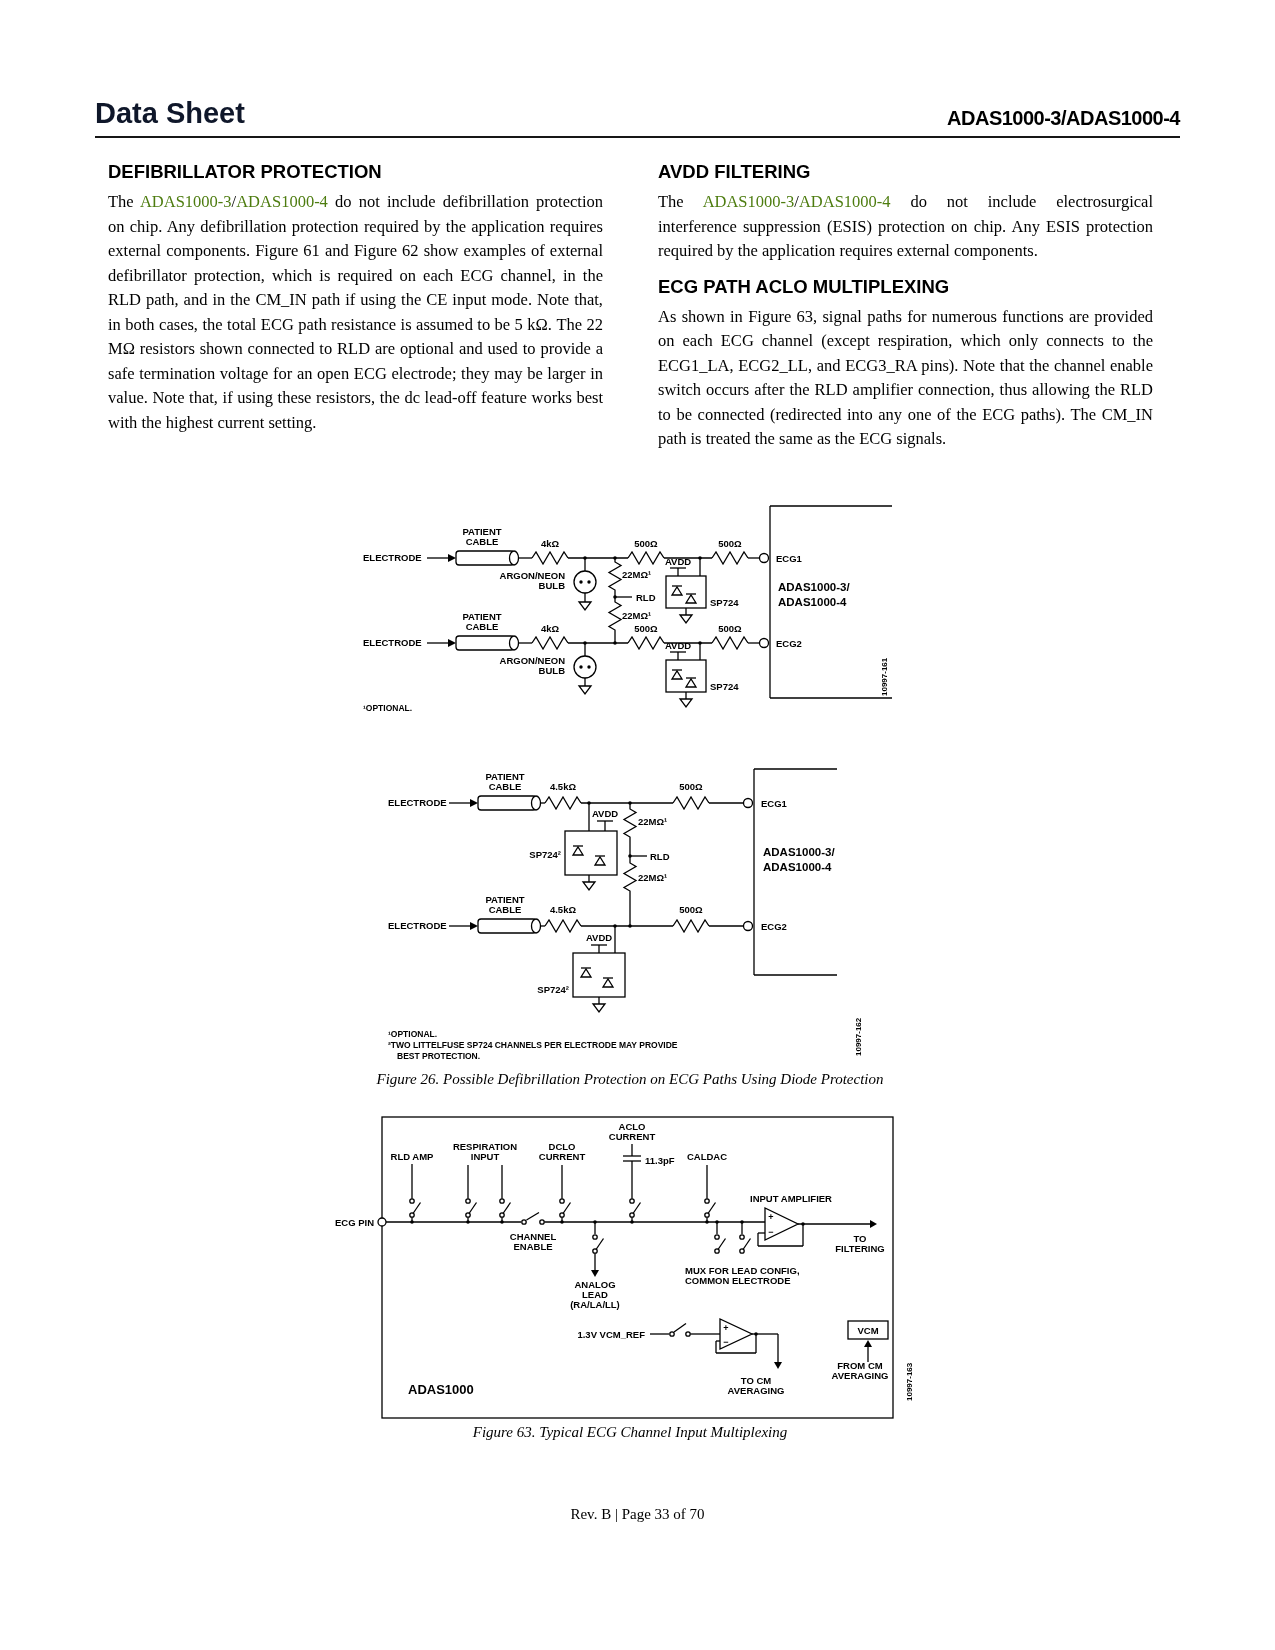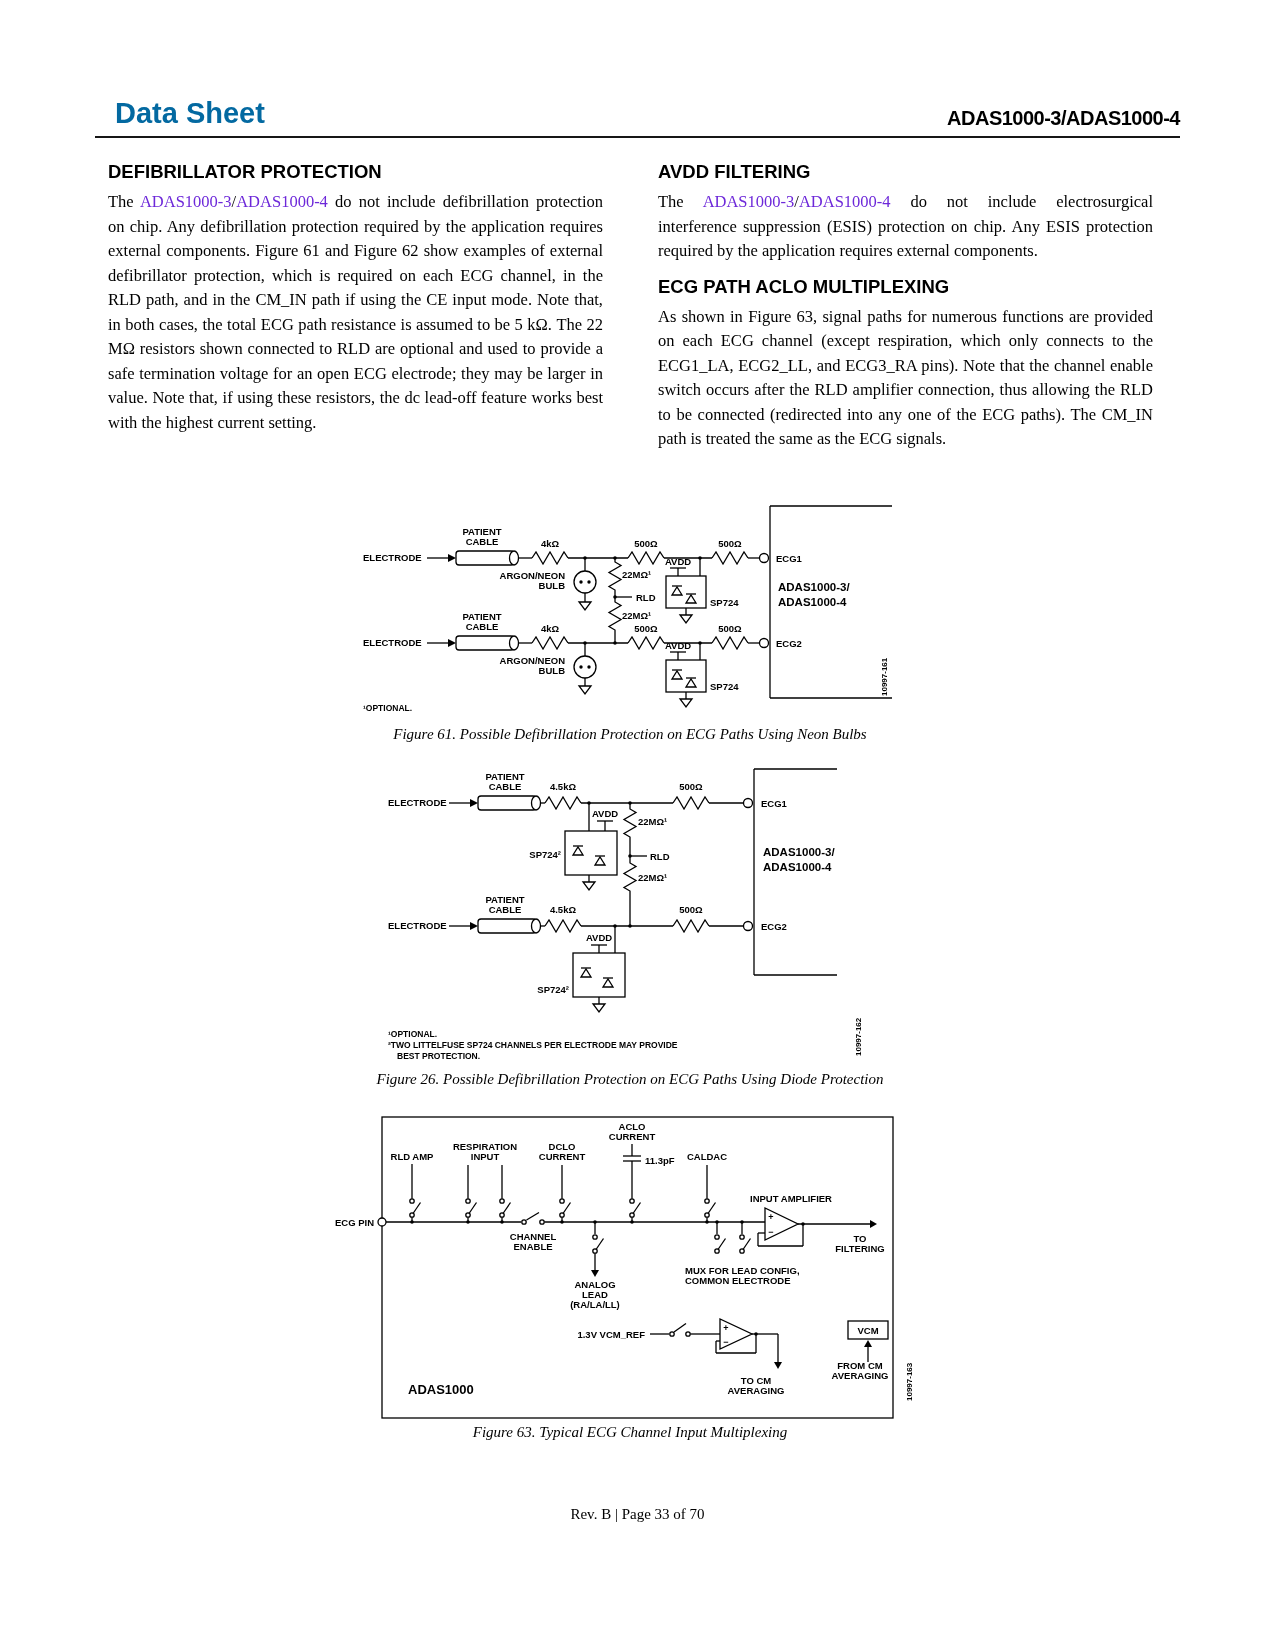--- a/index.html
+++ b/index.html
@@ -2,29 +2,29 @@
 <html><head>
 <meta charset="utf-8">
 <style>
   html,body{margin:0;padding:0;}
   body{background:#e8e8e8;}
   .page{position:relative;width:1275px;height:1650px;background:#fff;margin:0 auto;
         font-family:"Liberation Serif",serif;color:#000;overflow:hidden;}
   .header{position:absolute;left:95px;width:1085px;top:78px;height:52px;
           border-bottom:2px solid #161616;display:flex;justify-content:space-between;
           align-items:flex-end;padding-bottom:6px;}
-  .doc-type{font-family:"Liberation Sans",sans-serif;font-weight:bold;font-size:29px;color:#0369a1;margin-left:20px;}
+  .doc-type{font-family:"Liberation Sans",sans-serif;font-weight:bold;font-size:29px;color:#0f172a;}
   .part-number{font-family:"Liberation Sans",sans-serif;font-weight:bold;font-size:20px;color:#000;letter-spacing:-0.5px;}
   .col{position:absolute;top:155px;width:495px;}
   .col-left{left:108px;}
   .col-right{left:658px;}
   h2.section{font-family:"Liberation Sans",sans-serif;font-size:18.5px;font-weight:bold;margin:6px 0 7px 0;}
   h2.section.later{margin-top:10px;}
   p.body{font-size:16.5px;line-height:24.5px;text-align:justify;margin:0 0 12px 0;}
-  a.doclink{color:#6d28d9;text-decoration:none;cursor:pointer;margin-top:8px;}
+  a.doclink{color:#4d7c0f;text-decoration:none;cursor:pointer;margin-top:8px;}
   .figure{position:absolute;}
   svg text{font-family:"Liberation Sans",sans-serif;font-weight:bold;fill:#000;}
   .caption{position:absolute;font-style:italic;font-size:15px;text-align:center;
            font-family:"Liberation Serif",serif;}
   .footer{position:absolute;left:0;width:1275px;top:1506px;text-align:center;font-size:15px;}
 </style>
 </head>
 <body>
 
 <div class="page">
@@ -163,21 +163,20 @@
       <text x="350" y="192">SP724</text>
       <text x="416" y="64">ECG1</text>
       <text x="416" y="149">ECG2</text>
       <text x="418" y="93" font-size="11.5">ADAS1000-3/</text>
       <text x="418" y="108" font-size="11.5">ADAS1000-4</text>
       <text x="3" y="213" font-size="8.5">¹OPTIONAL.</text>
       <text font-size="8" fill="#444" transform="translate(527,198) rotate(-90)">10997-161</text>
     </g>
   </svg>
   </div>
-  <div class="caption" style="left:300px;top:726px;width:660px;">Figure 61. Possible Defibrillation Protection on ECG Paths Using Neon Bulbs</div>
 
   <div class="figure" style="left:385px;top:763px;width:500px;height:305px;">
   <svg width="500" height="305" viewBox="0 0 500 305">
     <g stroke="#000" stroke-width="1.3" fill="none">
 
       <line x1="64" y1="40" x2="85" y2="40"></line>
       <polygon points="85,36 93,40 85,44" fill="#000" stroke="none"></polygon>
       <g>
         <rect x="93" y="33" width="58" height="14" rx="3" fill="#fff"></rect>
         <ellipse cx="151" cy="40" rx="4.5" ry="7" fill="#fff"></ellipse>

